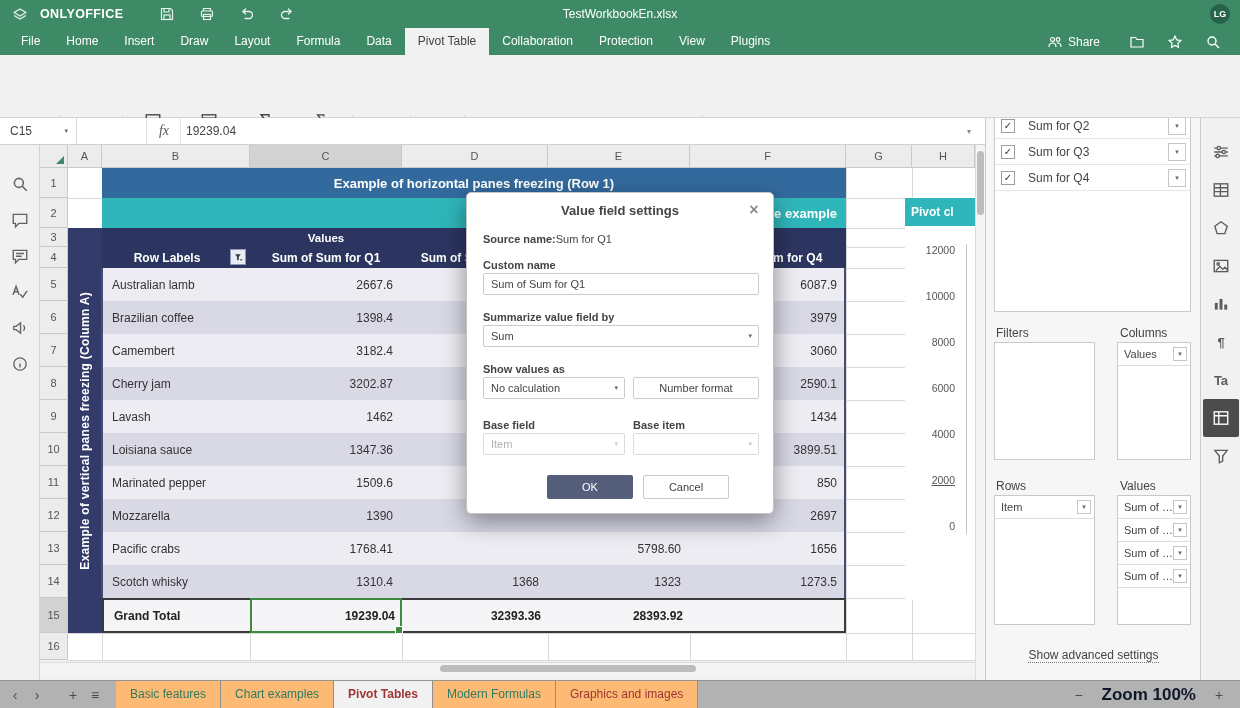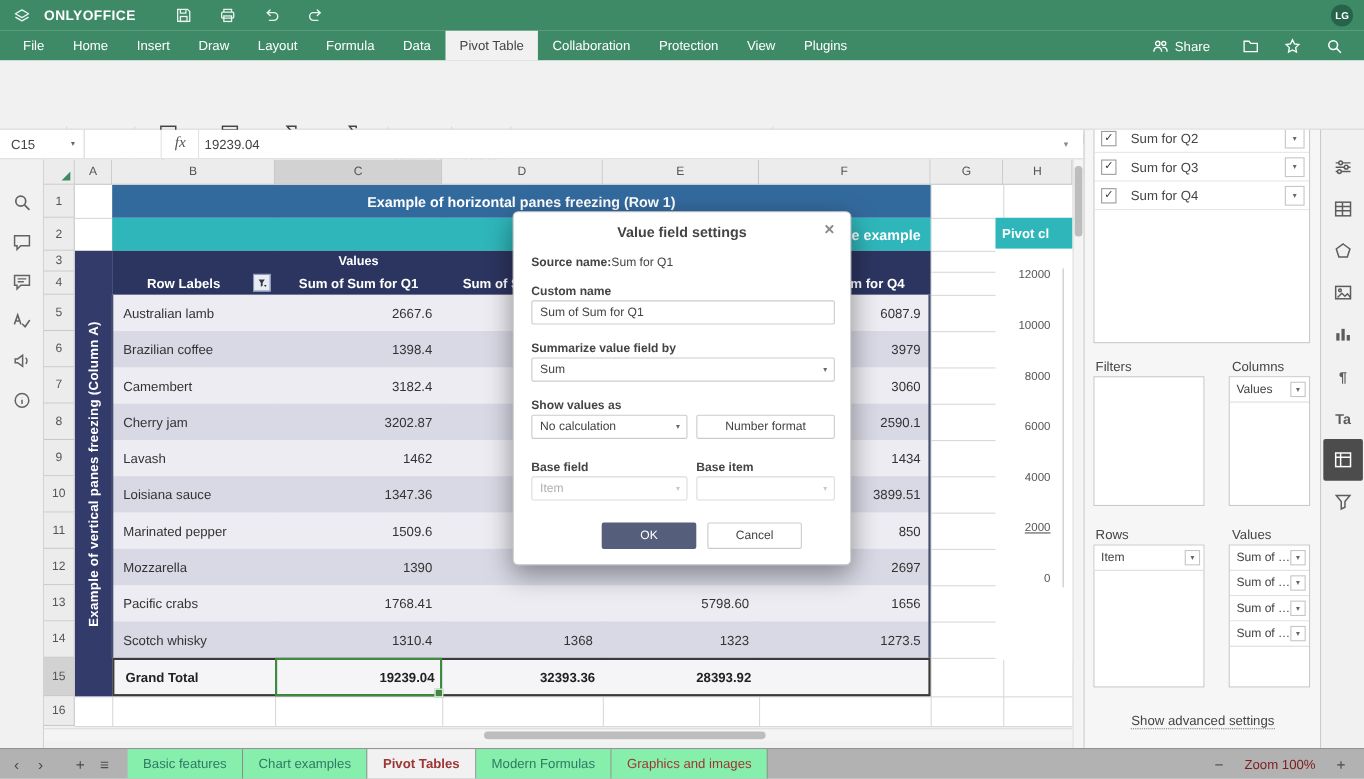--- a/index.html
+++ b/index.html
@@ -122,24 +122,24 @@
   
   #righticons{position:absolute;left:1200px;top:118px;width:40px;height:562px;background:#f1f1f1;border-left:1px solid #cbcbcb;box-sizing:border-box;}
   .ri{position:absolute;left:0;width:40px;height:38px;display:flex;align-items:center;justify-content:center;color:#5c5c5c;}
   .ri.active{left:2px;width:36px;border-radius:2px;background:#4c4c4c;color:#fff;}
   .txtic{font-size:13px;font-weight:bold;line-height:1;}
 
   
   #statusbar{position:absolute;left:0;top:680px;width:1240px;height:28px;background:#b2b2b2;border-top:1px solid #949494;box-sizing:border-box;display:flex;align-items:center;}
   .sb-ic{width:22px;height:27px;display:flex;align-items:center;justify-content:center;color:#4c4c4c;font-size:14px;}
   #sheettabs{display:flex;height:27px;margin-left:10px;}
-  .sheettab{padding:0 14px;line-height:27px;font-size:12px;background:#86efac;border-right:1px solid #8e8e8e;white-space:nowrap;}
+  .sheettab{padding:0 14px;line-height:27px;font-size:12px;background:#fdba74;border-right:1px solid #8e8e8e;white-space:nowrap;}
   .sheettab.active{background:#f1f1f1;font-weight:bold;}
   #zoomarea{position:absolute;right:10px;top:0;height:27px;display:flex;align-items:center;}
-  #zoom-label{font-size:12px;color:#7f1d1d;margin:0 12px;}
+  #zoom-label{font-size:17px;color:#0f172a;margin:0 12px;font-weight:bold;}
 
   
   #dialog{position:absolute;left:466px;top:192px;width:308px;height:322px;background:#fff;border:1px solid #c4c4c4;border-radius:5px;
           box-shadow:0 8px 24px rgba(0,0,0,.4);z-index:40;box-sizing:border-box;}
   #dlg-head{position:relative;height:34px;display:flex;align-items:center;justify-content:center;font-size:13px;font-weight:bold;color:#444;}
   #dlg-close{position:absolute;right:10px;top:8px;width:18px;height:18px;display:flex;align-items:center;justify-content:center;color:#8a8a8a;font-size:16px;}
   #dlg-body{position:relative;height:288px;margin:0 16px;font-size:11px;color:#444;}
   .drow{position:absolute;left:0;width:276px;}
   .dlabel{font-weight:bold;font-size:11px;color:#444;}
   .dinput{width:100%;height:22px;border:1px solid #cbcbcb;border-radius:2px;box-sizing:border-box;font-family:"Liberation Sans",sans-serif;
@@ -195,20 +195,21 @@
         </svg>
       </span>
     <span class="top-ic">
         <svg viewBox="0 0 16 16" width="16" height="16">
           <g fill="none" stroke="currentColor" stroke-width="1.3" stroke-linecap="round" stroke-linejoin="round">
             <path d="M12 5.5H6a3.5 3.5 0 0 0 0 7h4"></path>
             <path d="M9.5 3 12 5.5 9.5 8"></path>
           </g>
         </svg>
       </span>
+    <div id="doc-title">TestWorkbookEn.xlsx</div>
     <div id="avatar">LG</div>
   </div>
 
   <div id="menubar">
     <div id="menu-tabs">
         <div class="menu-tab">File</div>
         <div class="menu-tab">Home</div>
         <div class="menu-tab">Insert</div>
         <div class="menu-tab">Draw</div>
         <div class="menu-tab">Layout</div>

